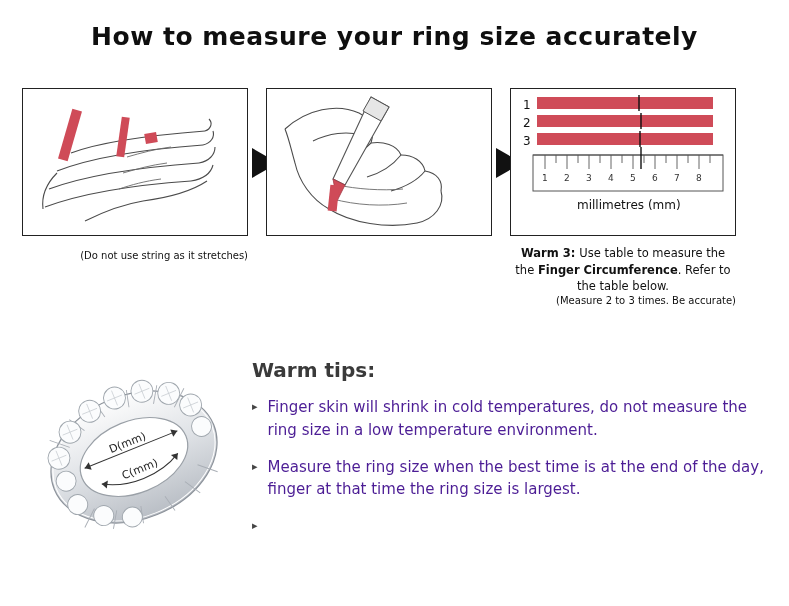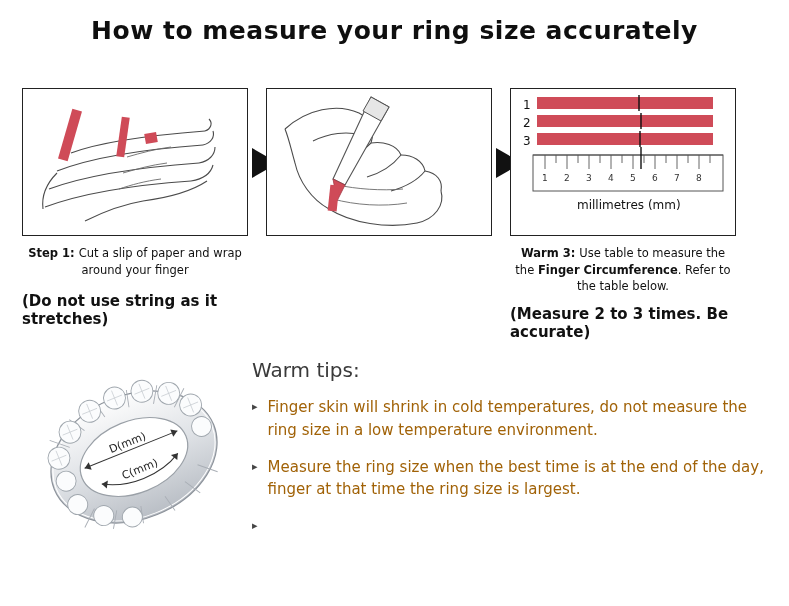--- a/index.html
+++ b/index.html
@@ -17,21 +17,21 @@
   }
   .page {
     position: absolute;
     inset: 0;
   }
 
   
   .title {
     position: absolute;
     left: 0;
-    top: 16px;
+    top: 22px;
     width: 789px;
     text-align: center;
     font-size: 25px;
     font-weight: 600;
     letter-spacing: 0.5px;
     color: #0f0f0f;
     font-family: "DejaVu Sans", sans-serif;
   }
 
   
@@ -79,56 +79,56 @@
     line-height: 1.45;
     text-align: center;
     font-weight: 600;
     color: #111;
   }
   .step-caption .normal { font-weight: 400; }
   .step-caption .bold { font-weight: 700; }
 
   .step-note {
     margin-top: 14px;
-    font-size: 15px;
-    text-align: left;
+    font-size: 10px;
+    text-align: right;
     color: #111;
-    font-weight: 700;
-  }
-  .step-note-3 { margin-top: 10px; }
+    font-weight: 400;
+  }
+  .step-note-3 { margin-top: 0; }
 
   
   .tips {
     position: absolute;
     left: 252px;
     top: 358px;
     width: 520px;
   }
   .tips-title {
     font-size: 20px;
     color: #3a3a3a;
-    font-weight: 400;
+    font-weight: 700;
     margin-bottom: 14px;
   }
   .tip {
     display: flex;
     align-items: flex-start;
     margin-bottom: 14px;
   }
   .tip-bullet {
     color: #444;
     font-size: 11px;
     line-height: 22px;
     margin-right: 10px;
     flex: 0 0 auto;
   }
   .tip-text {
     font-size: 15px;
     line-height: 1.52;
-    color: #a16207;
+    color: #4c1d95;
     font-weight: 400;
   }
 
   
   .ring-wrap {
     position: absolute;
     left: 18px;
     top: 352px;
     width: 232px;
     height: 210px;
@@ -168,24 +168,20 @@
           <g class="ink-thin">
             <path d="M96 100 C 108 96, 122 92, 138 90"></path>
             <path d="M100 84 C 114 80, 128 76, 144 74"></path>
             <path d="M104 68 C 118 64, 132 60, 148 58"></path>
           </g>
 
           <rect class="paper" x="42" y="20" width="10" height="52" transform="rotate(16 47 46)"></rect>
           <rect class="paper" x="96" y="28" width="8" height="40" transform="rotate(8 100 48)"></rect>
           <rect class="paper" x="122" y="44" width="12" height="10" transform="rotate(-10 128 49)"></rect>
         </svg>
-      </div>
-      <div class="step-caption">
-        <span class="bold">Step 1:</span>
-        <span class="normal">Cut a slip of paper and wrap around your finger</span>
       </div>
       <div class="step-note">(Do not use string as it stretches)</div>
     </div>
 
     <div class="arrow arrow-1"></div>
 
     <div class="step step-2">
       <div class="panel">
         <svg width="224" height="146" viewBox="0 0 224 146">
           <g class="ink">

